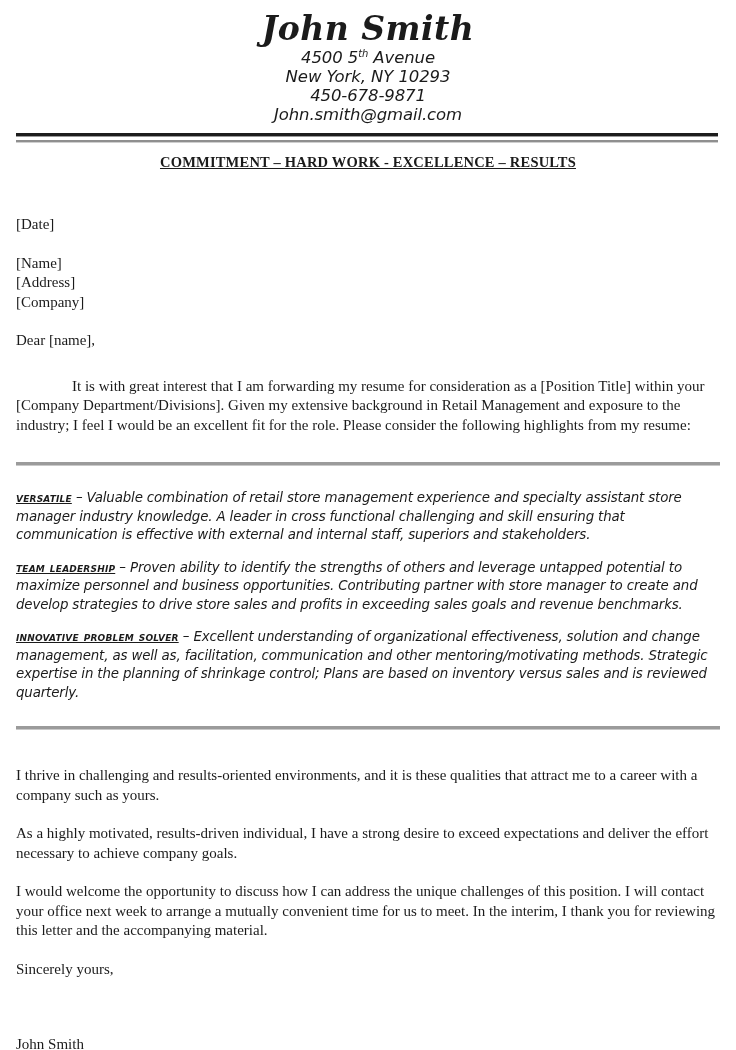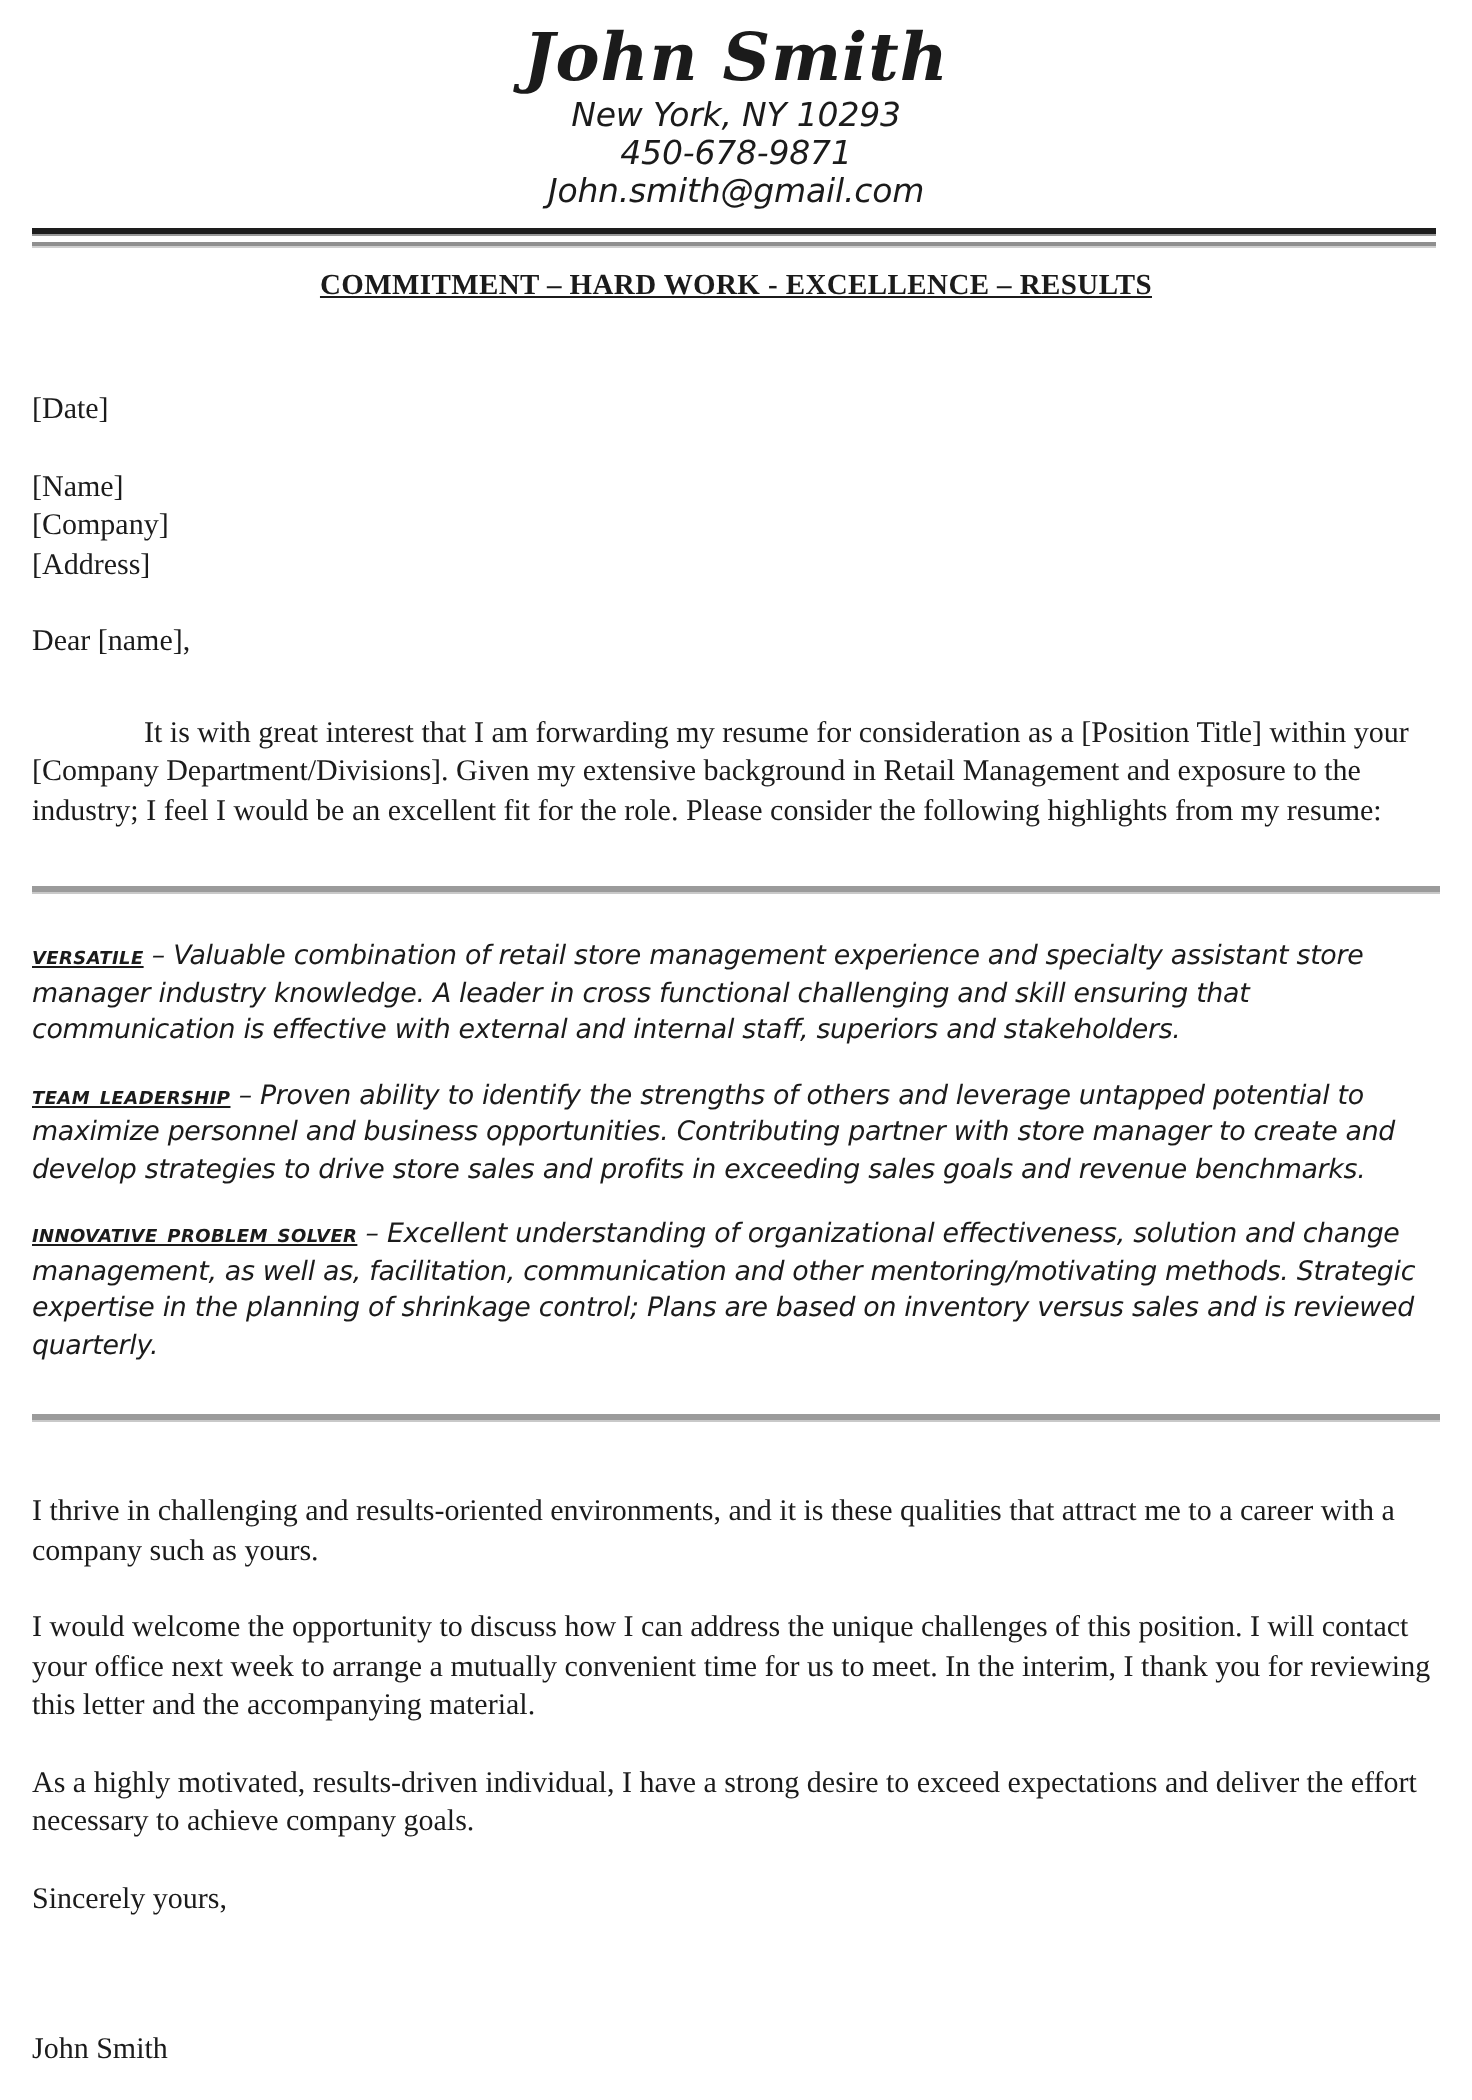--- a/index.html
+++ b/index.html
@@ -160,41 +160,42 @@
   }
 </style>
 </head>
 <body>
 
 <div class="page">
 
   <div class="letterhead">
     <div class="candidate-name">John Smith</div>
 
+    <div class="contact-line"><span>4500 5</span><sup>th</sup><span> Avenue</span></div>
 
     <div class="contact-line">New York, NY 10293</div>
     <div class="contact-line">450-678-9871</div>
     <div class="contact-line">John.smith@gmail.com</div>
   </div>
 
   <div class="rule-stack">
     <div class="rule-heavy"></div>
     <div class="rule-light"></div>
   </div>
 
   <div class="tagline">COMMITMENT – HARD WORK - EXCELLENCE – RESULTS</div>
 
   <div class="letter-body">
 
     <p class="block">[Date]</p>
 
     <div class="addressee-block">
       <p>[Name]</p>
+      <p>[Address]</p>
       <p>[Company]</p>
-      <p>[Address]</p>
     </div>
 
     <p class="salutation">Dear [name],</p>
 
     <p class="intro-paragraph"><span class="indent"></span><span>It is with great interest that I am forwarding my resume for consideration as a [Position Title] within your [Company Department/Divisions]. Given my extensive background in Retail Management  and exposure to the industry; I feel I would be an excellent fit for the role. Please consider the following highlights from my resume:</span></p>
   </div>
 
   <div class="section-divider divider-top"></div>
 
   <div class="highlights">
@@ -203,22 +204,22 @@
 
     <p class="highlight-item"><span class="highlight-title">Team Leadership</span><span> – </span><span>Proven ability to identify the strengths of others and leverage untapped potential to maximize personnel and business opportunities. Contributing partner with store manager to create and develop strategies to drive store sales and profits in exceeding sales goals and revenue benchmarks.</span></p>
 
     <p class="highlight-item"><span class="highlight-title">Innovative Problem Solver</span><span> – </span><span>Excellent understanding of organizational effectiveness, solution and change management, as well as,   facilitation, communication and other mentoring/motivating methods. Strategic expertise in the planning of shrinkage control;  Plans are based on inventory versus sales and is reviewed quarterly.</span></p>
   </div>
 
   <div class="section-divider divider-bottom"></div>
 
   <div class="closing">
     <p>I thrive in challenging and results-oriented environments, and it is these qualities that attract me to a career with a company such as yours.</p>
+    <p>As a highly motivated, results-driven individual, I have a strong desire to exceed expectations and deliver the effort necessary to achieve company goals.</p>
     <p>I would welcome the opportunity to discuss how I can address the unique challenges of this position. I will contact your office next week to arrange a mutually convenient time for us to meet. In the interim, I thank you for reviewing this letter and the accompanying material.</p>
-    <p>As a highly motivated, results-driven individual, I have a strong desire to exceed expectations and deliver the effort necessary to achieve company goals.</p>
 
     <p class="sign-off">Sincerely yours,</p>
 
     <div class="signature-block">
       <p>John Smith</p>
 
     </div>
   </div>
 
 </div>

